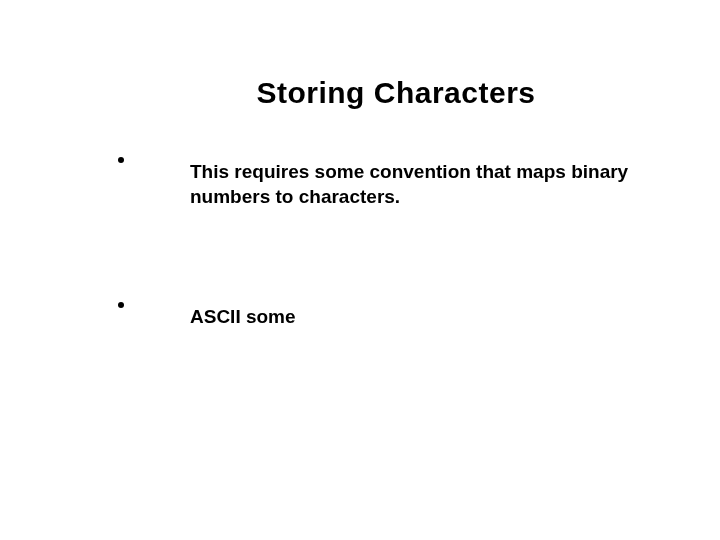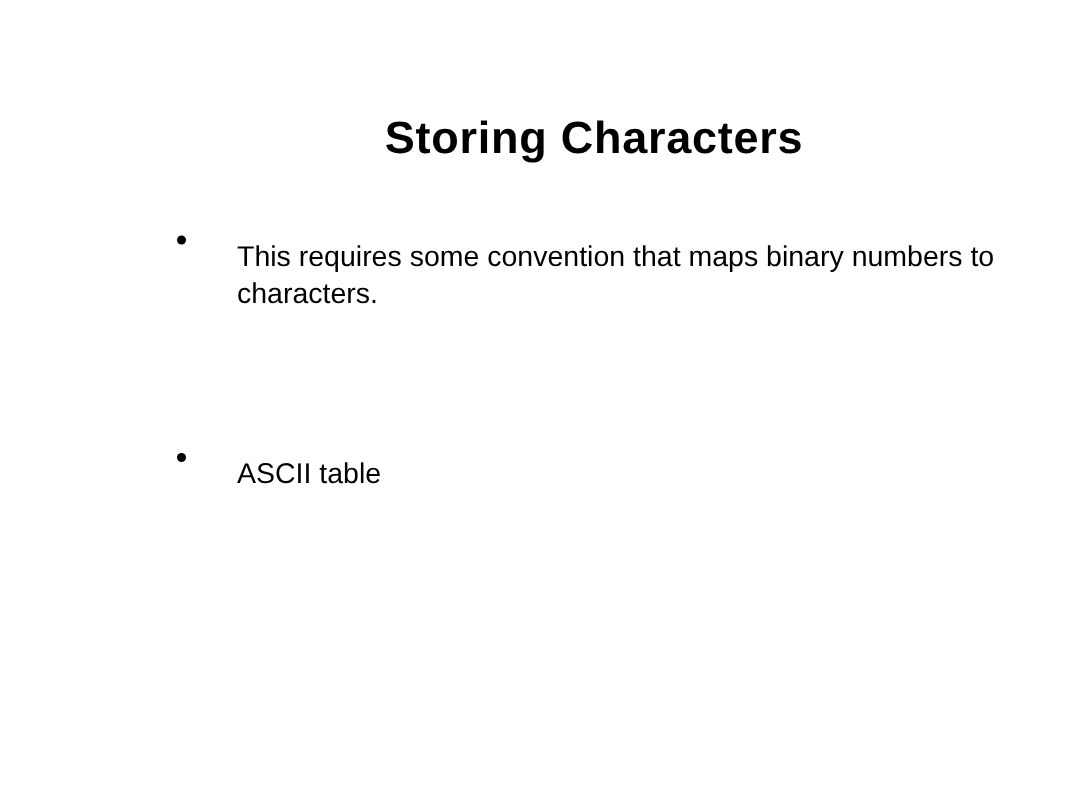--- a/index.html
+++ b/index.html
@@ -27,23 +27,24 @@
       margin-bottom: 38px;
       letter-spacing: 0.5px;
     }
     .bullet-list {
       list-style: none;
     }
     .bullet-item {
       display: flex;
       align-items: flex-start;
       font-size: 19px;
-      font-weight: normal;
+      font-weight: bold;
       line-height: 1.3;
       margin-bottom: 72px;
+      gap: 32px;
     }
     .bullet-dot {
       flex-shrink: 0;
       width: 6px;
       height: 6px;
       background: #000;
       border-radius: 50%;
       margin-top: 9px;
       margin-left: 8px;
       margin-right: 22px;
@@ -57,16 +58,16 @@
 
 <div class="slide">
   <h1 class="title">Storing Characters</h1>
   <ul class="bullet-list">
     <li class="bullet-item">
       <span class="bullet-dot"></span>
       <span class="bullet-text">This requires some convention that maps binary numbers to characters.</span>
     </li>
     <li class="bullet-item">
       <span class="bullet-dot"></span>
-      <span class="bullet-text">ASCII table</span>
+      <span class="bullet-text">ASCII some</span>
     </li>
   </ul>
 </div>
 
 </body></html>

